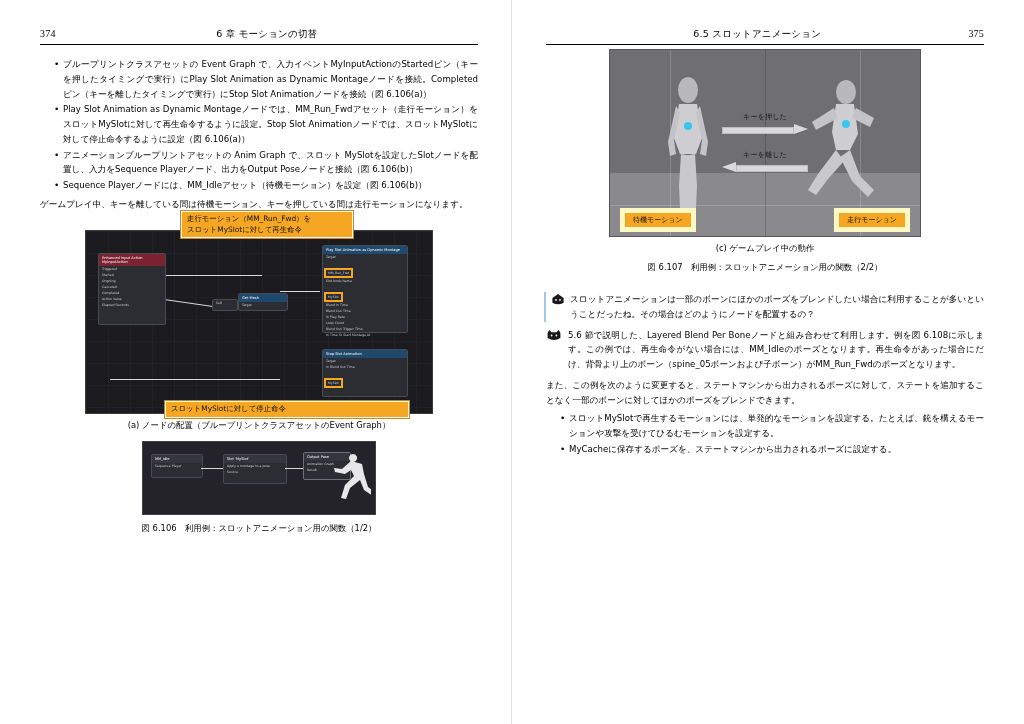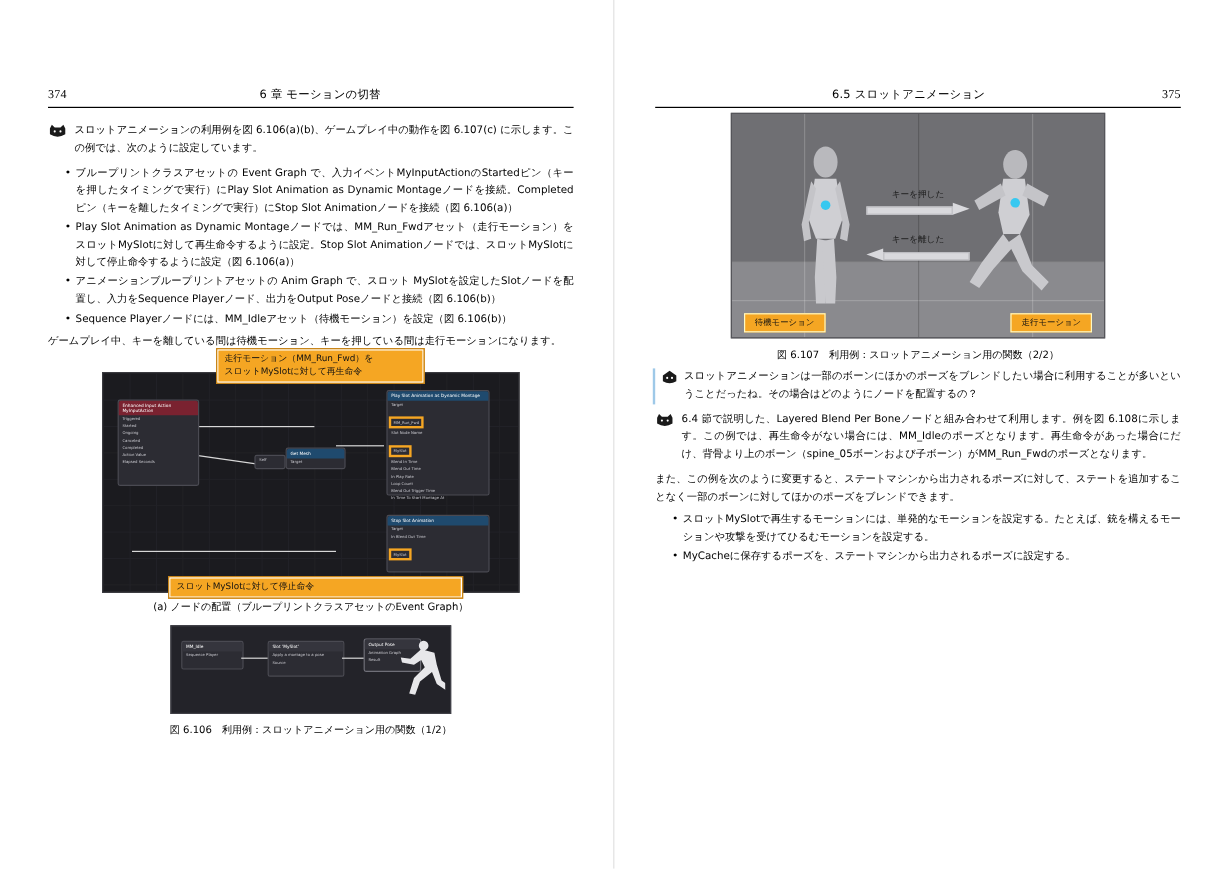--- a/index.html
+++ b/index.html
@@ -12,21 +12,21 @@
   }
   .spread{position:relative;width:1024px;height:527px;display:flex;}
   .page{position:relative;width:512px;height:724px;box-sizing:border-box;}
   .page-left{padding:28px 34px 20px 40px;}
   .page-right{padding:28px 40px 20px 34px;}
   .gutter{position:absolute;left:511px;top:0;width:1px;height:724px;background:#e2e2e2;}
 
   
   .runhead{display:flex;align-items:baseline;font-size:9.5px;letter-spacing:.02em;}
   .runhead .num{font-family:"Liberation Serif",serif;font-size:10px;}
-  .runhead .ttl{flex:1;text-align:center;font-family:"DejaVu Sans","Liberation Sans",sans-serif;font-size:9.5px;margin-top:45px;}
+  .runhead .ttl{flex:1;text-align:center;font-family:"DejaVu Sans","Liberation Sans",sans-serif;font-size:9.5px;}
   .rule{border-bottom:1px solid #000;margin-top:3px;}
 
   .body{margin-top:12px;font-size:8.6px;line-height:1.72;font-family:"DejaVu Sans","Liberation Sans",sans-serif;}
 
   .para{margin:0 0 2px 0;text-align:justify;}
 
   
   .marked{position:relative;padding-left:22px;margin-bottom:6px;}
   .mark{position:absolute;left:0;top:1px;width:16px;height:13px;}
   .mark svg{display:block;}
@@ -39,21 +39,21 @@
   .figcap{text-align:center;font-size:8.4px;font-family:"DejaVu Sans","Liberation Sans",sans-serif;margin:8px 0 0 0;}
 
   
   .bp-wrap{position:relative;margin:16px 0 0 0;}
   .callout{
     position:absolute;background:#f5a623;border:1px solid #c8851a;color:#111;
     font-family:"DejaVu Sans","Liberation Sans",sans-serif;font-size:7.4px;line-height:1.45;
     padding:3px 6px;z-index:5;box-shadow:0 0 0 1px #fff inset;
   }
   .callout.c1{left:140px;top:-20px;width:160px;}
-  .callout.c2{left:100px;top:170px;width:232px;}
+  .callout.c2{left:124px;top:170px;width:232px;}
   .bp{
     position:relative;width:346px;height:182px;margin:18px auto 0 auto;
     background:#1b1b1f;border:1px solid #3a3a3f;overflow:hidden;
   }
   .bp .grid{position:absolute;inset:0;
     background-image:linear-gradient(#26262b 1px,transparent 1px),linear-gradient(90deg,#26262b 1px,transparent 1px);
     background-size:22px 22px;opacity:.65;}
   .node{position:absolute;background:#2c2c33;border:1px solid #4a4a52;border-radius:2px;}
   .node .hd{font-family:"DejaVu Sans","Liberation Sans",sans-serif;font-size:3.6px;color:#fff;padding:2px 3px;border-radius:2px 2px 0 0;}
   .hd-red{background:#7a2230;}
@@ -68,21 +68,21 @@
     background:#232329;border:1px solid #3f3f46;overflow:hidden;
   }
 
   
   .vp-wrap{margin:4px 0 0 0;display:flex;justify-content:center;}
   .vp{position:relative;width:310px;height:186px;background:#6f6f73;border:1px solid #55555a;overflow:hidden;}
   .vp .floor{position:absolute;left:0;right:0;bottom:0;height:62px;background:#8a8a8e;}
   .vp .gridline{position:absolute;background:rgba(255,255,255,.18);}
   .vp .divider{position:absolute;left:50%;top:0;bottom:0;width:1px;background:rgba(0,0,0,.18);}
   .tag{
-    position:absolute;bottom:4px;background:#f5a623;border:1px solid #fef9c3;color:#111;
+    position:absolute;bottom:4px;background:#f5a623;border:5px solid #fef9c3;color:#111;
     font-family:"DejaVu Sans","Liberation Sans",sans-serif;font-size:7px;padding:2px 8px;white-space:nowrap;
   }
   .arrowbox{position:absolute;left:50%;transform:translateX(-50%);width:86px;text-align:center;}
   .arrowlbl{font-family:Liberation Serif, serif;font-size:7.2px;color:#1a1a1a;margin-bottom:2px;}
   .arrow{position:relative;height:10px;}
   .arrow .shaft{position:absolute;top:3px;height:5px;background:#d9d9dd;border:1px solid #bdbdc2;}
   .arrow .head{position:absolute;top:0;width:0;height:0;border-top:5.5px solid transparent;border-bottom:5.5px solid transparent;}
   .arrow.right .shaft{left:0;right:14px;}
   .arrow.right .head{right:0;border-left:14px solid #d9d9dd;}
   .arrow.left .shaft{left:14px;right:0;}
@@ -96,30 +96,20 @@
   <div class="page page-left">
 
     <div class="runhead">
       <span class="num">374</span>
       <span class="ttl">6 章  モーションの切替</span>
     </div>
     <div class="rule"></div>
 
     <div class="body">
 
-      <div class="marked">
-        <span class="mark">
-          <svg viewBox="0 0 20 16" width="16" height="13">
-            <path d="M2 5 L4 1 L7 4 L13 4 L16 1 L18 5 L18 11 Q10 16 2 11 Z" fill="#1a1a1a"></path>
-            <circle cx="7" cy="8" r="1.1" fill="#fff"></circle>
-              <circle cx="13" cy="8" r="1.1" fill="#fff"></circle>
-          </svg>
-        </span>
-        <p class="para">スロットアニメーションの利用例を図 6.106(a)(b)、ゲームプレイ中の動作を図 6.107(c) に示します。この例では、次のように設定しています。</p>
-      </div>
 
       <ul class="dots">
         <li>ブループリントクラスアセットの Event Graph で、入力イベントMyInputActionのStartedピン（キーを押したタイミングで実行）にPlay Slot Animation as Dynamic Montageノードを接続。Completedピン（キーを離したタイミングで実行）にStop Slot Animationノードを接続（図 6.106(a)）</li>
         <li>Play Slot Animation as Dynamic Montageノードでは、MM_Run_Fwdアセット（走行モーション）をスロットMySlotに対して再生命令するように設定。Stop Slot Animationノードでは、スロットMySlotに対して停止命令するように設定（図 6.106(a)）</li>
         <li>アニメーションブループリントアセットの Anim Graph で、スロット MySlotを設定したSlotノードを配置し、入力をSequence Playerノード、出力をOutput Poseノードと接続（図 6.106(b)）</li>
         <li>Sequence Playerノードには、MM_Idleアセット（待機モーション）を設定（図 6.106(b)）</li>
       </ul>
 
       <p class="para">ゲームプレイ中、キーを離している間は待機モーション、キーを押している間は走行モーションになります。</p>
     </div>
@@ -261,44 +251,45 @@
         <div class="arrowbox" style="top:100px;">
           <div class="arrowlbl">キーを離した</div>
           <div class="arrow left">
             <div class="shaft"></div>
               <div class="head"></div>
           </div>
         </div>
       </div>
     </div>
 
+    <div class="caption">(c) ゲームプレイ中の動作</div>
     <div class="figcap">図 6.107　利用例：スロットアニメーション用の関数（2/2）</div>
 
-    <div class="body" style="margin-top:6px;">
+    <div class="body" style="margin-top:19px;">
 
       <div class="marked" style="border-left:2px solid #9ec9e8;padding-left:24px;margin-left:-2px;">
         <span class="mark" style="left:4px;">
           <svg viewBox="0 0 20 16" width="16" height="13">
             <path d="M3 6 L10 1 L17 6 L17 12 Q10 16 3 12 Z" fill="#1a1a1a"></path>
             <circle cx="7.5" cy="8.5" r="1.1" fill="#fff"></circle>
               <circle cx="12.5" cy="8.5" r="1.1" fill="#fff"></circle>
           </svg>
         </span>
         <p class="para">スロットアニメーションは一部のボーンにほかのポーズをブレンドしたい場合に利用することが多いということだったね。その場合はどのようにノードを配置するの？</p>
       </div>
 
       <div class="marked">
         <span class="mark">
           <svg viewBox="0 0 20 16" width="16" height="13">
             <path d="M2 5 L4 1 L7 4 L13 4 L16 1 L18 5 L18 11 Q10 16 2 11 Z" fill="#1a1a1a"></path>
             <circle cx="7" cy="8" r="1.1" fill="#fff"></circle>
               <circle cx="13" cy="8" r="1.1" fill="#fff"></circle>
           </svg>
         </span>
-        <p class="para">6.4 節で説明した、Layered Blend Per Boneノードと組み合わせて利用します。例を図 6.108に示します。この例では、再生命令がない場合には、MM_Idleのポーズとなります。再生命令があった場合にだけ、背骨より上のボーン（spine_05ボーンおよび子ボーン）がMM_Run_Fwdのポーズとなります。</p>
+        <p class="para">5.6 節で説明した、Layered Blend Per Boneノードと組み合わせて利用します。例を図 6.108に示します。この例では、再生命令がない場合には、MM_Idleのポーズとなります。再生命令があった場合にだけ、背骨より上のボーン（spine_05ボーンおよび子ボーン）がMM_Run_Fwdのポーズとなります。</p>
       </div>
 
       <p class="para">また、この例を次のように変更すると、ステートマシンから出力されるポーズに対して、ステートを追加することなく一部のボーンに対してほかのポーズをブレンドできます。</p>
 
       <ul class="dots">
         <li>スロットMySlotで再生するモーションには、単発的なモーションを設定する。たとえば、銃を構えるモーションや攻撃を受けてひるむモーションを設定する。</li>
         <li>MyCacheに保存するポーズを、ステートマシンから出力されるポーズに設定する。</li>
       </ul>
     </div>
   </div>

